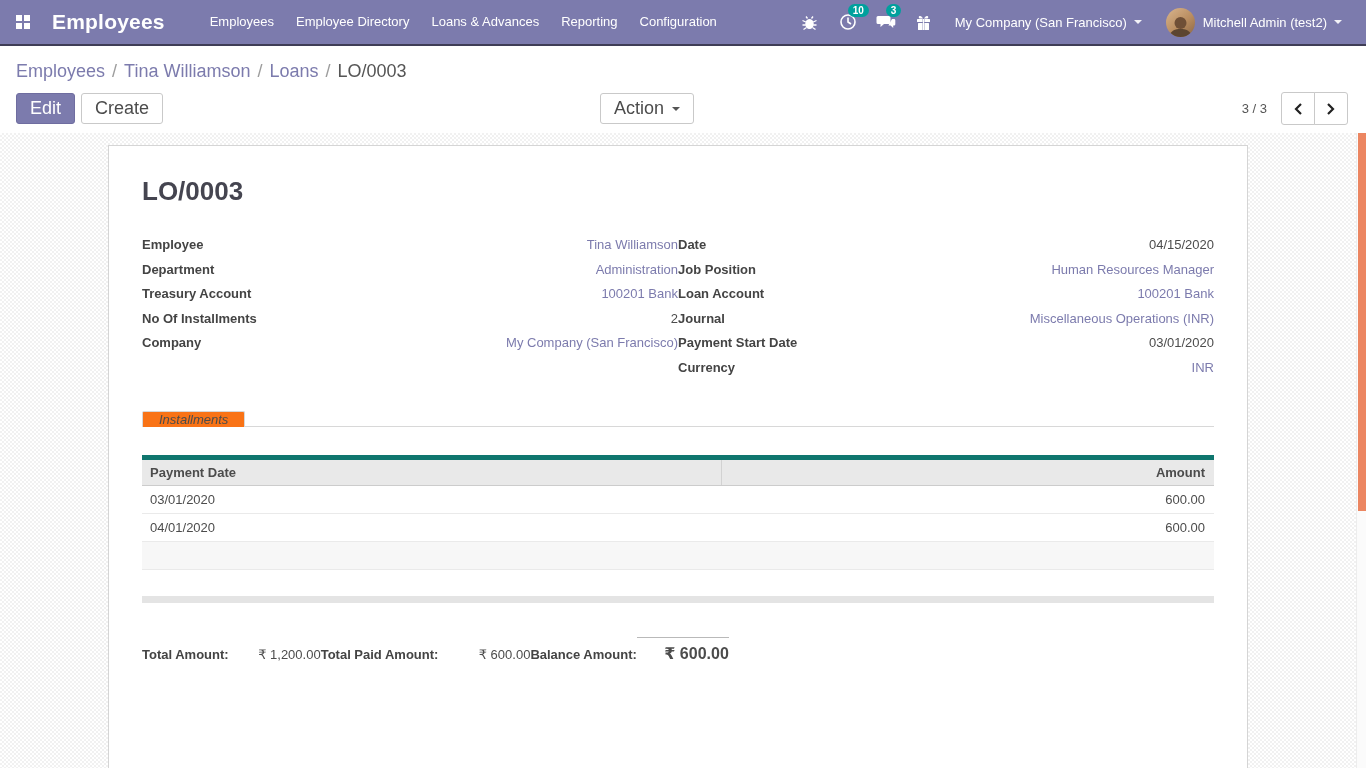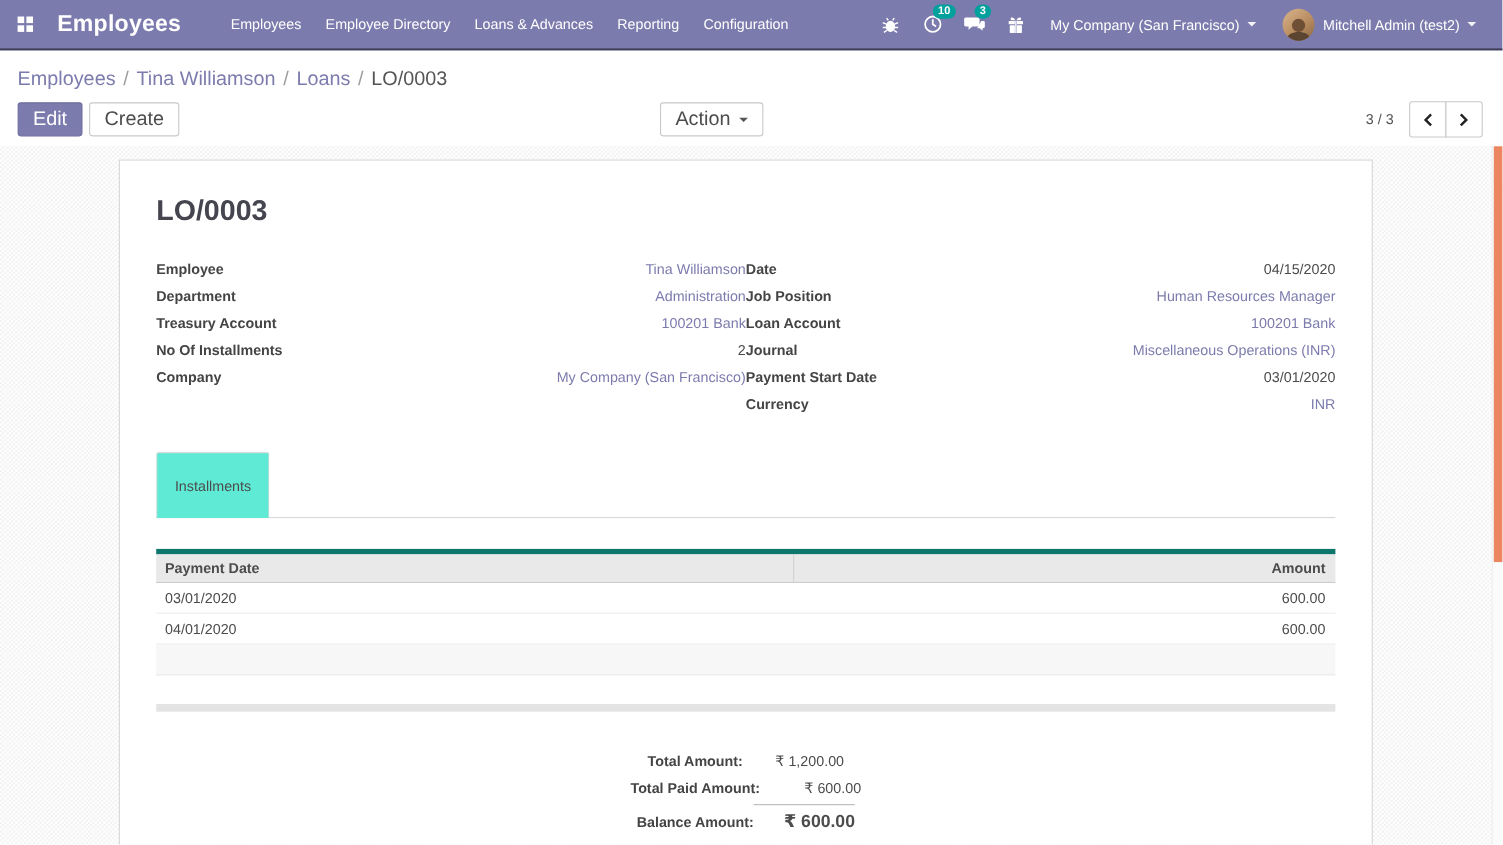--- a/index.html
+++ b/index.html
@@ -70,36 +70,36 @@
   .fields { display:flex; margin-top:26px; }
   .fcol { width:50%; }
   .fcol.right { padding-left:0; }
   .field-row { display:flex; line-height:24.6px; font-size:13px;justify-content:space-between; }
   .f-label { flex:none; width:158px; font-weight:bold; color:#444; }
   .f-value { color:#4c4c4c; }
   .f-value.link { color:#7c7bad; cursor:pointer; }
 
   
   .tabs { display:flex; border-bottom:1px solid #d8d8d8; margin-top:30px; }
-  .tab { font-size:13px; color:#4c4c4c; background:#5eead4; border:1px solid #d8d8d8; border-bottom:none;
-         border-radius:2px 2px 0 0; padding:22px 16px; margin-bottom:-1px; cursor:pointer; }
+  .tab { font-size:13px; color:#4c4c4c; background:#f97316; border:1px solid #d8d8d8; border-bottom:none;
+         border-radius:2px 2px 0 0; padding:0 16px; margin-bottom:-1px; cursor:pointer;font-style:italic; }
 
   
   .o-list { margin-top:28px; border-top:5px solid #0f766e; font-size:13px; }
   .l-head { display:flex; align-items:stretch; background:#e9e9e9; border-bottom:1px solid #ccc; height:26px; font-weight:bold; color:#4c4c4c; }
   .c-date { flex:none; width:580px; padding-left:8px; display:flex; align-items:center; }
   .l-head .c-date { border-right:1px solid #d2d2d2; }
   .c-amount { flex:1; display:flex; align-items:center; justify-content:flex-end; padding-right:9px; }
   .l-row { display:flex; height:28px; background:#fff; border-bottom:1px solid #eaeaea; cursor:pointer; }
   .l-row.empty { background:#f7f7f7; cursor:default; }
   .l-spacer { height:26px; }
   .l-footbar { height:7px; background:#e4e4e4; }
 
   
-  .totals { display:flex; flex-direction:column; align-items:center; margin-top:32px; font-size:13px; }
+  .totals { display:flex; flex-direction:row; align-items:flex-end; margin-top:32px; font-size:13px; }
   .t-row { display:flex; align-items:baseline; line-height:25px; }
   .t-label { font-weight:bold; color:#444; }
   .t-value { width:92px; text-align:right; color:#4c4c4c; }
   .t-row.balance .t-value { border-top:1px solid #b9b9b9; font-size:16px; font-weight:bold; padding-top:3px; margin-top:2px; }
 
   
   .scrollbar { position:absolute; top:133px; right:0; bottom:0; width:10px; background:#fbfbfb; border-left:1px solid #ededed; }
   .scroll-thumb { position:absolute; top:0; left:1px; right:0; height:378px; background:#ec8661; cursor:grab; }
 </style>
 </head>

